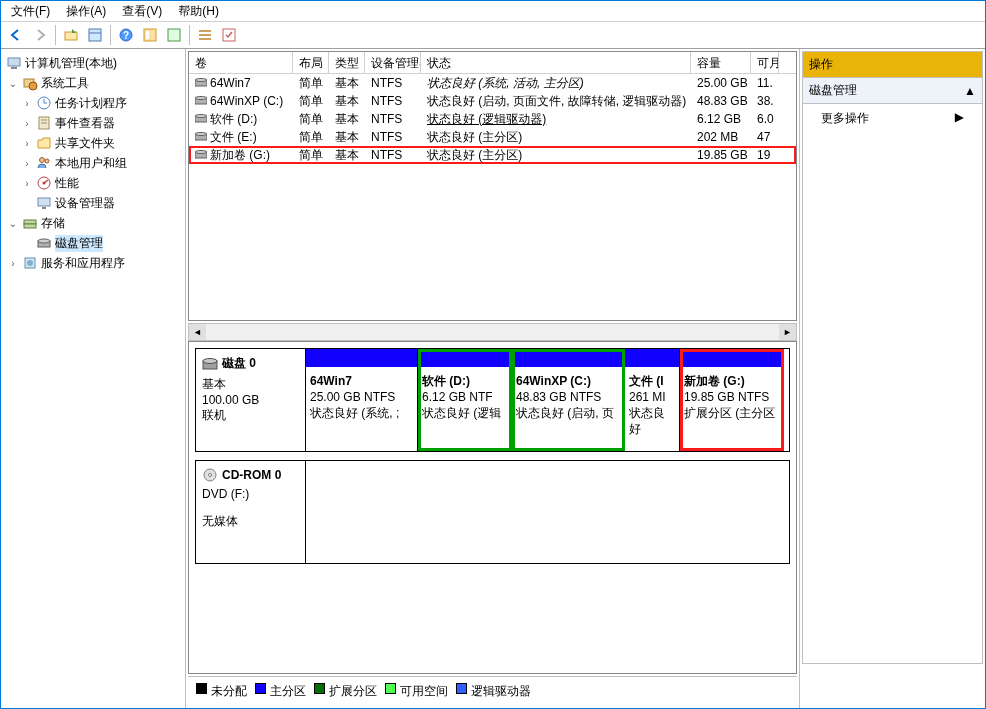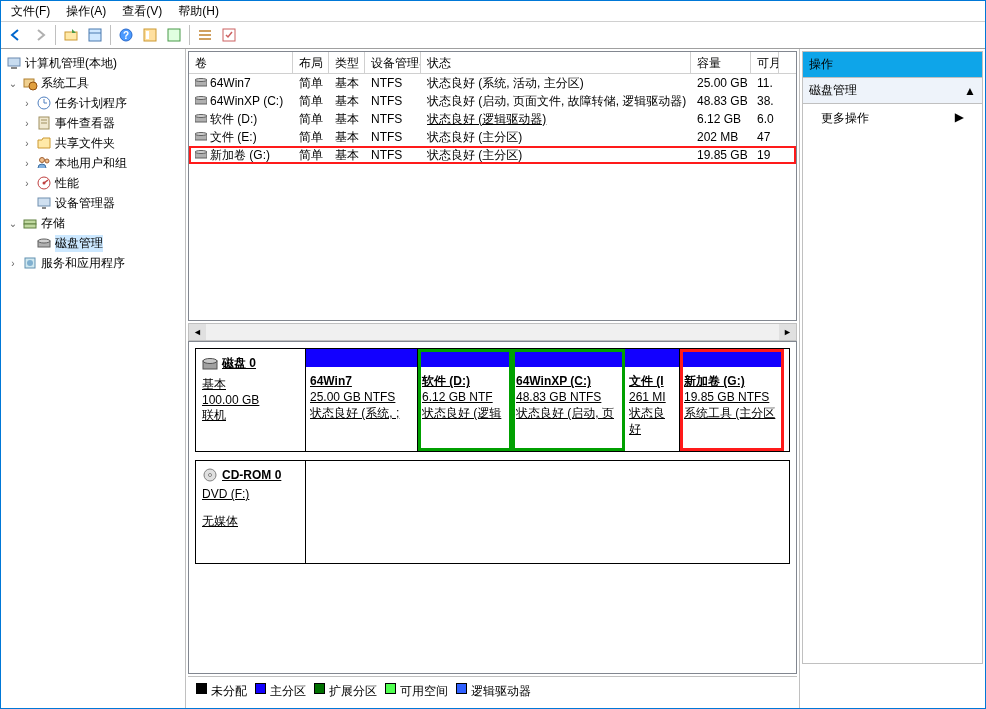--- a/index.html
+++ b/index.html
@@ -27,37 +27,37 @@
     .center-pane { flex: 1; display: flex; flex-direction: column; border-right: 1px solid #c0c0c0; overflow: hidden; }
     .volume-table { border: 1px solid #828790; margin: 2px; }
     .table-header { display: flex; background: #fff; border-bottom: 1px solid #d0d0d0; height: 22px; }
     .th { border-right: 1px solid #d0d0d0; padding: 3px 6px; overflow: hidden; white-space: nowrap; }
     .table-body { height: 246px; overflow: auto; background: #fff; }
     .table-row { display: flex; height: 18px; align-items: center; }
     .td { padding: 1px 6px; overflow: hidden; white-space: nowrap; }
     .row-highlight { outline: 2px solid #ff1a1a; outline-offset: -2px; }
     .disk-icon { width: 12px; height: 10px; display: inline-block; margin-right: 3px; }
     .graphical-pane { flex: 1; overflow: auto; border: 1px solid #828790; margin: 0 2px 2px 2px; padding: 6px 6px 0 6px; background: #fff; }
-    .disk-row { display: flex; border: 1px solid #000; margin-bottom: 8px; height: 104px; text-decoration: underline; }
+    .disk-row { display: flex; border: 1px solid #000; margin-bottom: 8px; height: 104px; }
     .disk-info { width: 110px; border-right: 1px solid #000; padding: 6px; background: #fff; }
     .disk-info-icon { display: flex; align-items: center; gap: 4px; font-weight: bold; margin-bottom: 4px; }
     .partitions { display: flex; flex: 1; }
     .partition { border-right: 1px solid #000; display: flex; flex-direction: column; overflow: hidden; }
     .partition:last-child { border-right: none; }
     .partition-bar { height: 18px; }
     .partition-body { flex: 1; padding: 6px 4px; font-size: 12px; line-height: 16px; }
     .partition-name { font-weight: bold; }
     .bar-primary { background: #1200ff; }
     .border-green { outline: 3px solid #00a000; outline-offset: -3px; }
     .border-red { outline: 3px solid #ff1a1a; outline-offset: -3px; }
     .legend { height: 30px; border-top: 1px solid #c0c0c0; display: flex; align-items: center; padding: 0 8px; gap: 8px; margin: 0 2px 2px 2px; }
     .legend-item { display: flex; align-items: flex-start; gap: 4px; }
     .legend-sq { width: 11px; height: 11px; border: 1px solid #000; }
     .actions-pane { width: 185px; padding: 2px; }
-    .actions-header { background: #0ea5e9; padding: 4px 6px; font-weight: normal; border: 1px solid #c0c0c0; }
+    .actions-header { background: #eab308; padding: 4px 6px; font-weight: normal; border: 1px solid #c0c0c0; }
     .actions-group-hdr { background: #eef3fa; padding: 4px 6px; display: flex; justify-content: space-between; align-items: center; border: 1px solid #c0c0c0; border-top: none; }
     .actions-item { padding: 6px 18px; display: flex; justify-content: space-between; border: 1px solid #c0c0c0; border-top: none; height: 560px; align-items: flex-start; }
     .scroll-h { height: 18px; background: #f0f0f0; border: 1px solid #c0c0c0; display: flex; align-items: center; justify-content: space-between; margin: 0 2px; }
     .scroll-arrow { width: 17px; height: 16px; background: #e0e0e0; display: flex; align-items: center; justify-content: center; font-size: 9px; }
   </style>
 </head>
 <body>
 
 <div class="window">
 
@@ -263,21 +263,21 @@
         </div>
         <div class="table-body" id="vol-body">
             <div class="table-row">
               <div class="td" style="width: 104px;"><svg class="disk-icon" viewBox="0 0 12 10">
                   <rect x="0" y="3" width="12" height="6" fill="#b0b0b0" stroke="#606060"></rect>
                   <ellipse cx="6" cy="3" rx="6" ry="1.5" fill="#d0d0d0" stroke="#606060"></ellipse>
                 </svg>64Win7</div>
               <div class="td" style="width: 36px;">简单</div>
               <div class="td" style="width: 36px;">基本</div>
               <div class="td" style="width: 56px;">NTFS</div>
-              <div class="td" style="width: 270px;">状态良好 (系统, 活动, 主分区)</div>
+              <div class="td" style="width: 270px; font-style: italic;">状态良好 (系统, 活动, 主分区)</div>
               <div class="td" style="width: 60px;">25.00 GB</div>
               <div class="td" style="width: 28px;">11.</div>
             </div>
             <div class="table-row">
               <div class="td" style="width: 104px;"><svg class="disk-icon" viewBox="0 0 12 10">
                   <rect x="0" y="3" width="12" height="6" fill="#b0b0b0" stroke="#606060"></rect>
                   <ellipse cx="6" cy="3" rx="6" ry="1.5" fill="#d0d0d0" stroke="#606060"></ellipse>
                 </svg>64WinXP  (C:)</div>
               <div class="td" style="width: 36px;">简单</div>
               <div class="td" style="width: 36px;">基本</div>
@@ -375,21 +375,21 @@
                   <div class="partition-name">文件  (I</div>
                   <div>261 MI</div>
                   <div>状态良好</div>
                 </div>
             </div>
             <div class="partition border-red" style="width:104px">
               <div class="partition-bar bar-primary"></div>
               <div class="partition-body">
                   <div class="partition-name">新加卷  (G:)</div>
                   <div>19.85 GB NTFS</div>
-                  <div>系统工具 (主分区</div>
+                  <div>扩展分区 (主分区</div>
                 </div>
             </div>
           </div>
         </div>
 
         <div class="disk-row">
           <div class="disk-info" style="border-right:1px solid #000;width:110px">
             <div class="disk-info-icon">
                 <svg width="16" height="16" viewBox="0 0 16 16">
                   <circle cx="8" cy="8" r="6" fill="#e0e0e0" stroke="#808080"></circle>

